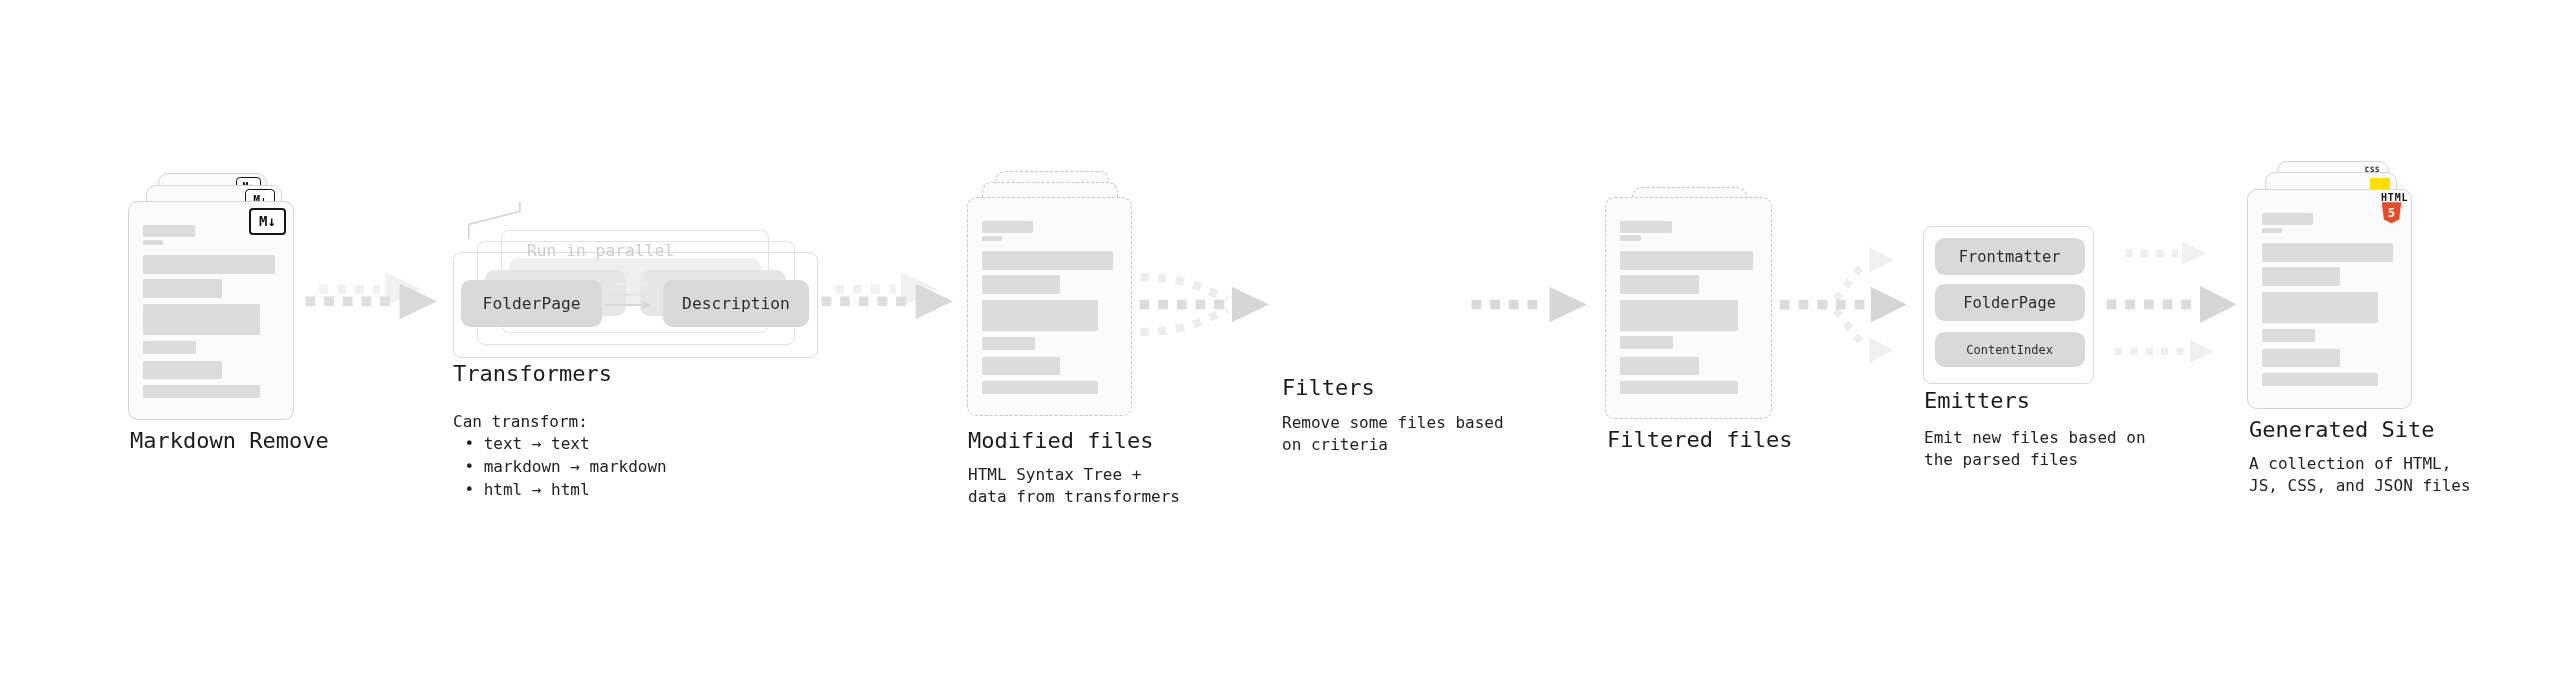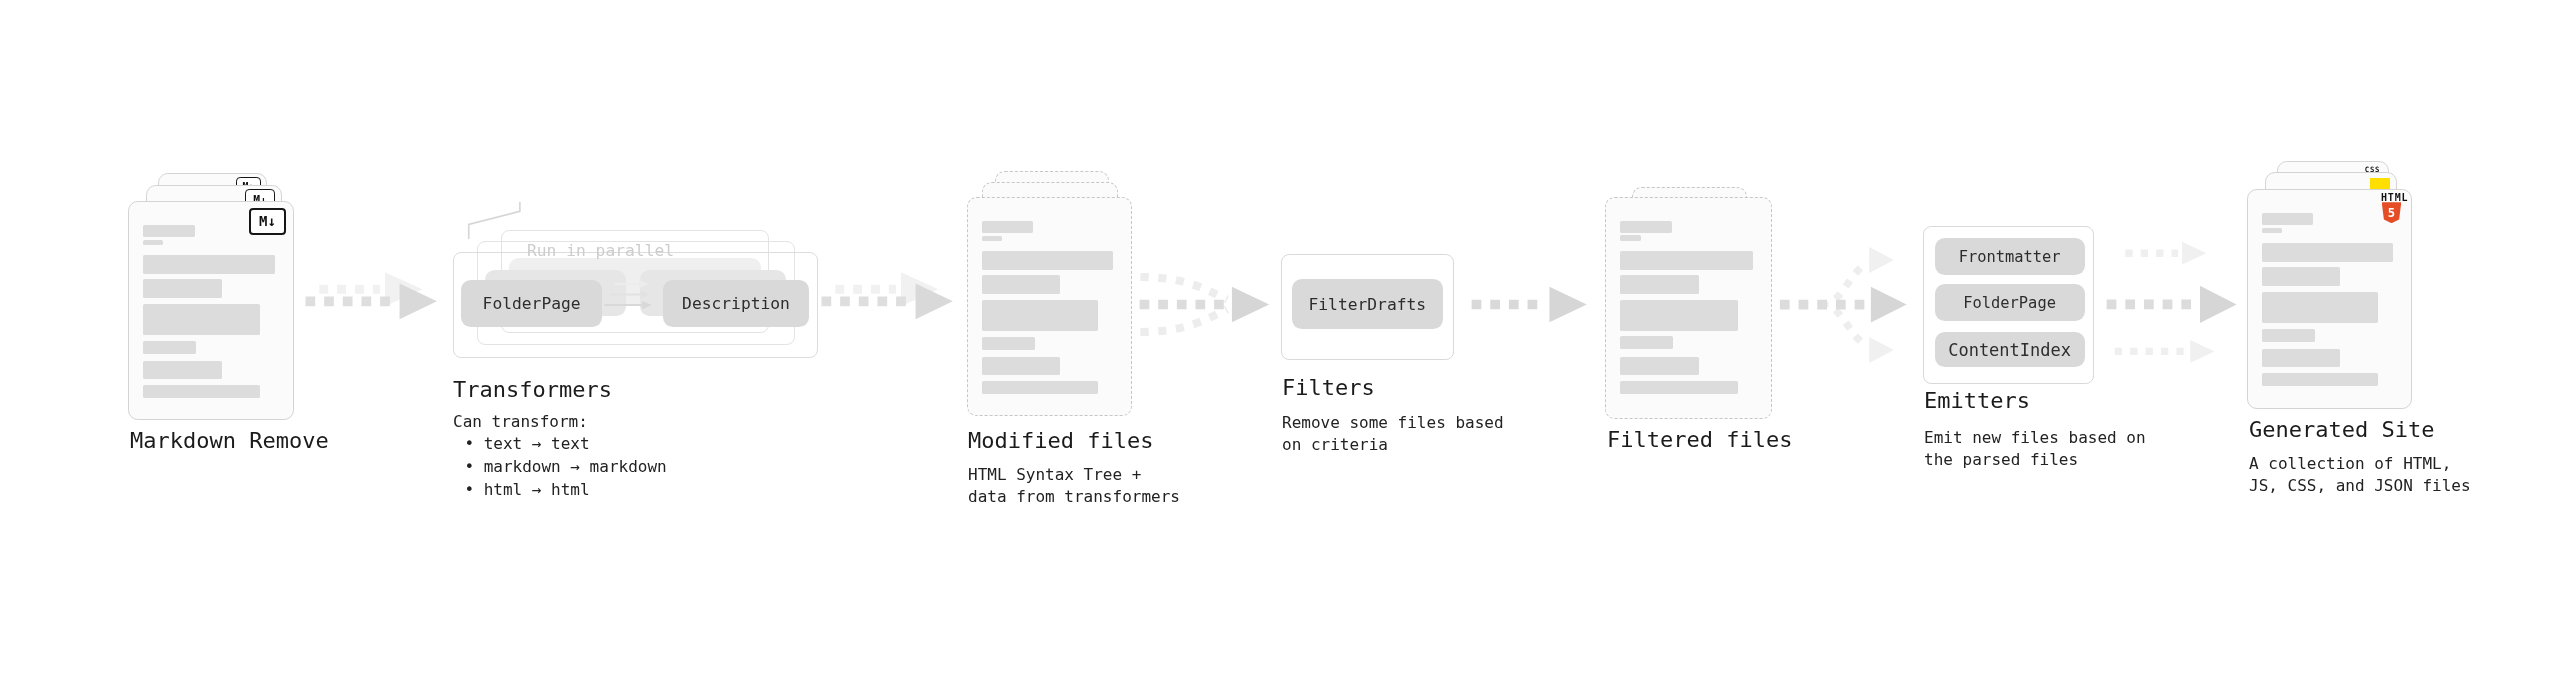--- a/index.html
+++ b/index.html
@@ -103,21 +103,21 @@
       <line x1="8" y1="25" x2="46" y2="25" stroke="#e2e2e2" stroke-width="2.5"></line>
         <polygon points="46,20 58,25 46,30" fill="#e2e2e2"></polygon>
       <line x1="2" y1="38" x2="48" y2="38" stroke="#d8d8d8" stroke-width="2.5"></line>
         <polygon points="48,33 60,38 48,43" fill="#d8d8d8"></polygon>
     </svg>
   </div>
   <svg style="left:459px;top:195px;" width="69" height="49" viewBox="0 0 85 60">
     <polyline points="75,8 75,20 12,36 12,54" fill="none" stroke="#d6d6d6" stroke-width="2"></polyline>
   </svg>
   <div class="note-label" style="left:527px;top:201px;">Run in parallel</div>
-  <div class="stage-label" style="left:453px;top:377px;text-align:right;">Transformers</div>
+  <div class="stage-label" style="left:453px;top:361px;text-align:right;">Transformers</div>
   <div class="stage-desc" style="left:453px;top:411px;">Can transform:</div>
   <div class="bullets" style="left:453px;top:432px;">
     <span>• text → text</span>
     <span>• markdown → markdown</span>
     <span>• html → html</span>
   </div>
 
   <svg style="left:815px;top:264px;" width="146" height="65" viewBox="0 0 180 80">
     <line x1="25" y1="31" x2="100" y2="31" stroke="#f1f1f1" stroke-width="11" stroke-dasharray="11 11"></line>
     <polygon points="106,10 152,31 106,52" fill="#f1f1f1"></polygon>
@@ -145,25 +145,20 @@
   <div class="stage-desc" style="left:968px;top:464px;">HTML Syntax Tree +
 data from transformers</div>
 
   <svg style="left:1136px;top:264px;" width="140" height="81" viewBox="0 0 172 100">
     <path d="M5,16 C55,16 80,28 112,44" fill="none" stroke="#ededed" stroke-width="10" stroke-dasharray="10 12"></path>
     <path d="M5,84 C55,84 80,72 112,56" fill="none" stroke="#ededed" stroke-width="10" stroke-dasharray="10 12"></path>
     <line x1="4" y1="50" x2="112" y2="50" stroke="#dcdcdc" stroke-width="12" stroke-dasharray="12 11"></line>
     <polygon points="118,28 164,50 118,72" fill="#d6d6d6"></polygon>
   </svg>
 
-  <div class="container-box" style="left:1281px;top:254px;width:173px;height:106px;">
-    <div class="pill" style="left:9.8px;top:24.4px;width:151px;height:50px;">
-        <span>FilterDrafts</span>
-      </div>
-  </div>
   <div class="stage-label" style="left:1282px;top:375px;">Filters</div>
   <div class="stage-desc" style="left:1282px;top:412px;">Remove some files based
 on criteria</div>
 
   <svg style="left:1468px;top:268px;" width="124" height="73" viewBox="0 0 152 90">
     <line x1="4" y1="45" x2="96" y2="45" stroke="#d9d9d9" stroke-width="12" stroke-dasharray="12 11"></line>
     <polygon points="100,23 146,45 100,67" fill="#d6d6d6"></polygon>
   </svg>
 
   <div class="abs" style="left:1605px;top:187px;width:167px;height:232px;">
@@ -192,21 +187,21 @@
     <polygon points="114,55 158,77 114,99" fill="#d6d6d6"></polygon>
   </svg>
 
   <div class="container-box" style="left:1923px;top:226px;width:171px;height:158px;">
     <div class="pill" style="left:10.6px;top:11.4px;width:150px;height:37px;font-size:15.4px;">
         <span>Frontmatter</span>
       </div>
     <div class="pill" style="left:10.6px;top:57px;width:150px;height:37px;font-size:15.4px;">
         <span>FolderPage</span>
       </div>
-    <div class="pill" style="left:10.6px;top:105px;width:150px;height:35px;font-size:17px;">
+    <div class="pill" style="left:10.6px;top:105px;width:150px;height:35px;font-size:12px;">
         <span>ContentIndex</span>
       </div>
   </div>
   <div class="stage-label" style="left:1924px;top:388px;">Emitters</div>
   <div class="stage-desc" style="left:1924px;top:427px;">Emit new files based on
 the parsed files</div>
 
   <svg style="left:2105px;top:237px;" width="138" height="138" viewBox="0 0 170 170">
     <line x1="25" y1="20" x2="90" y2="20" stroke="#efefef" stroke-width="9" stroke-dasharray="9 10"></line>
     <polygon points="95,6 125,20 95,34" fill="#f0f0f0"></polygon>

